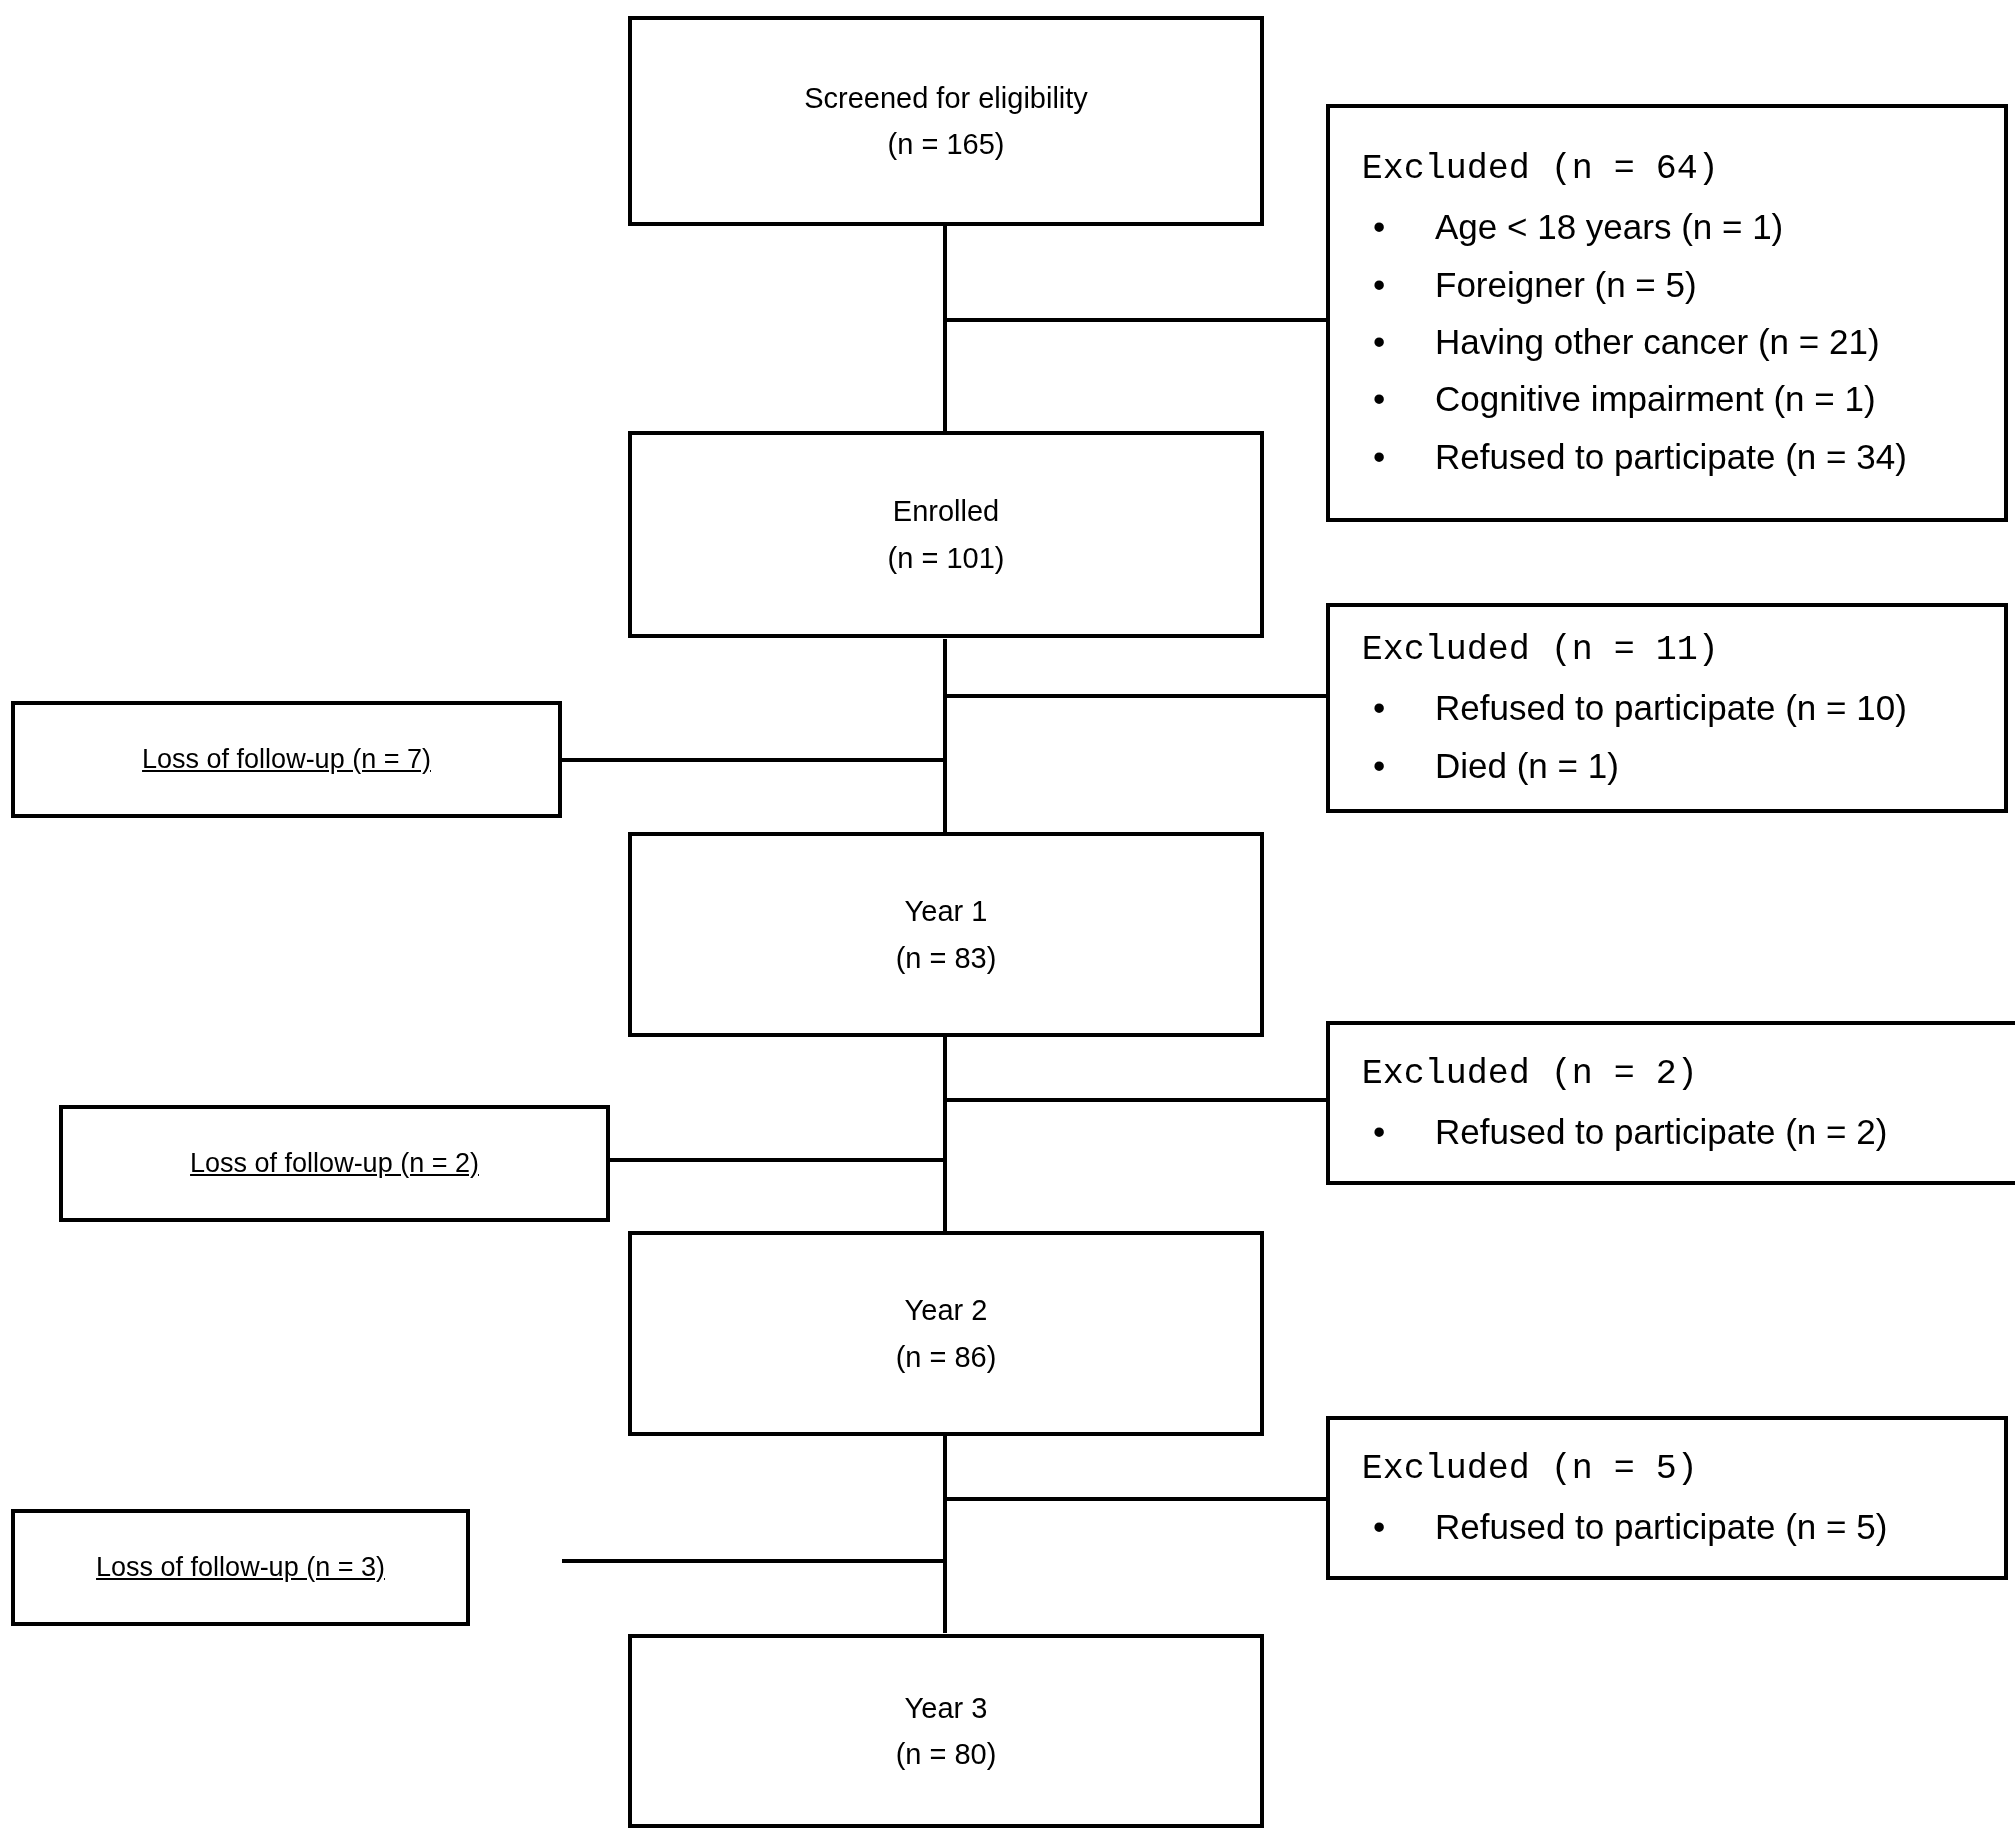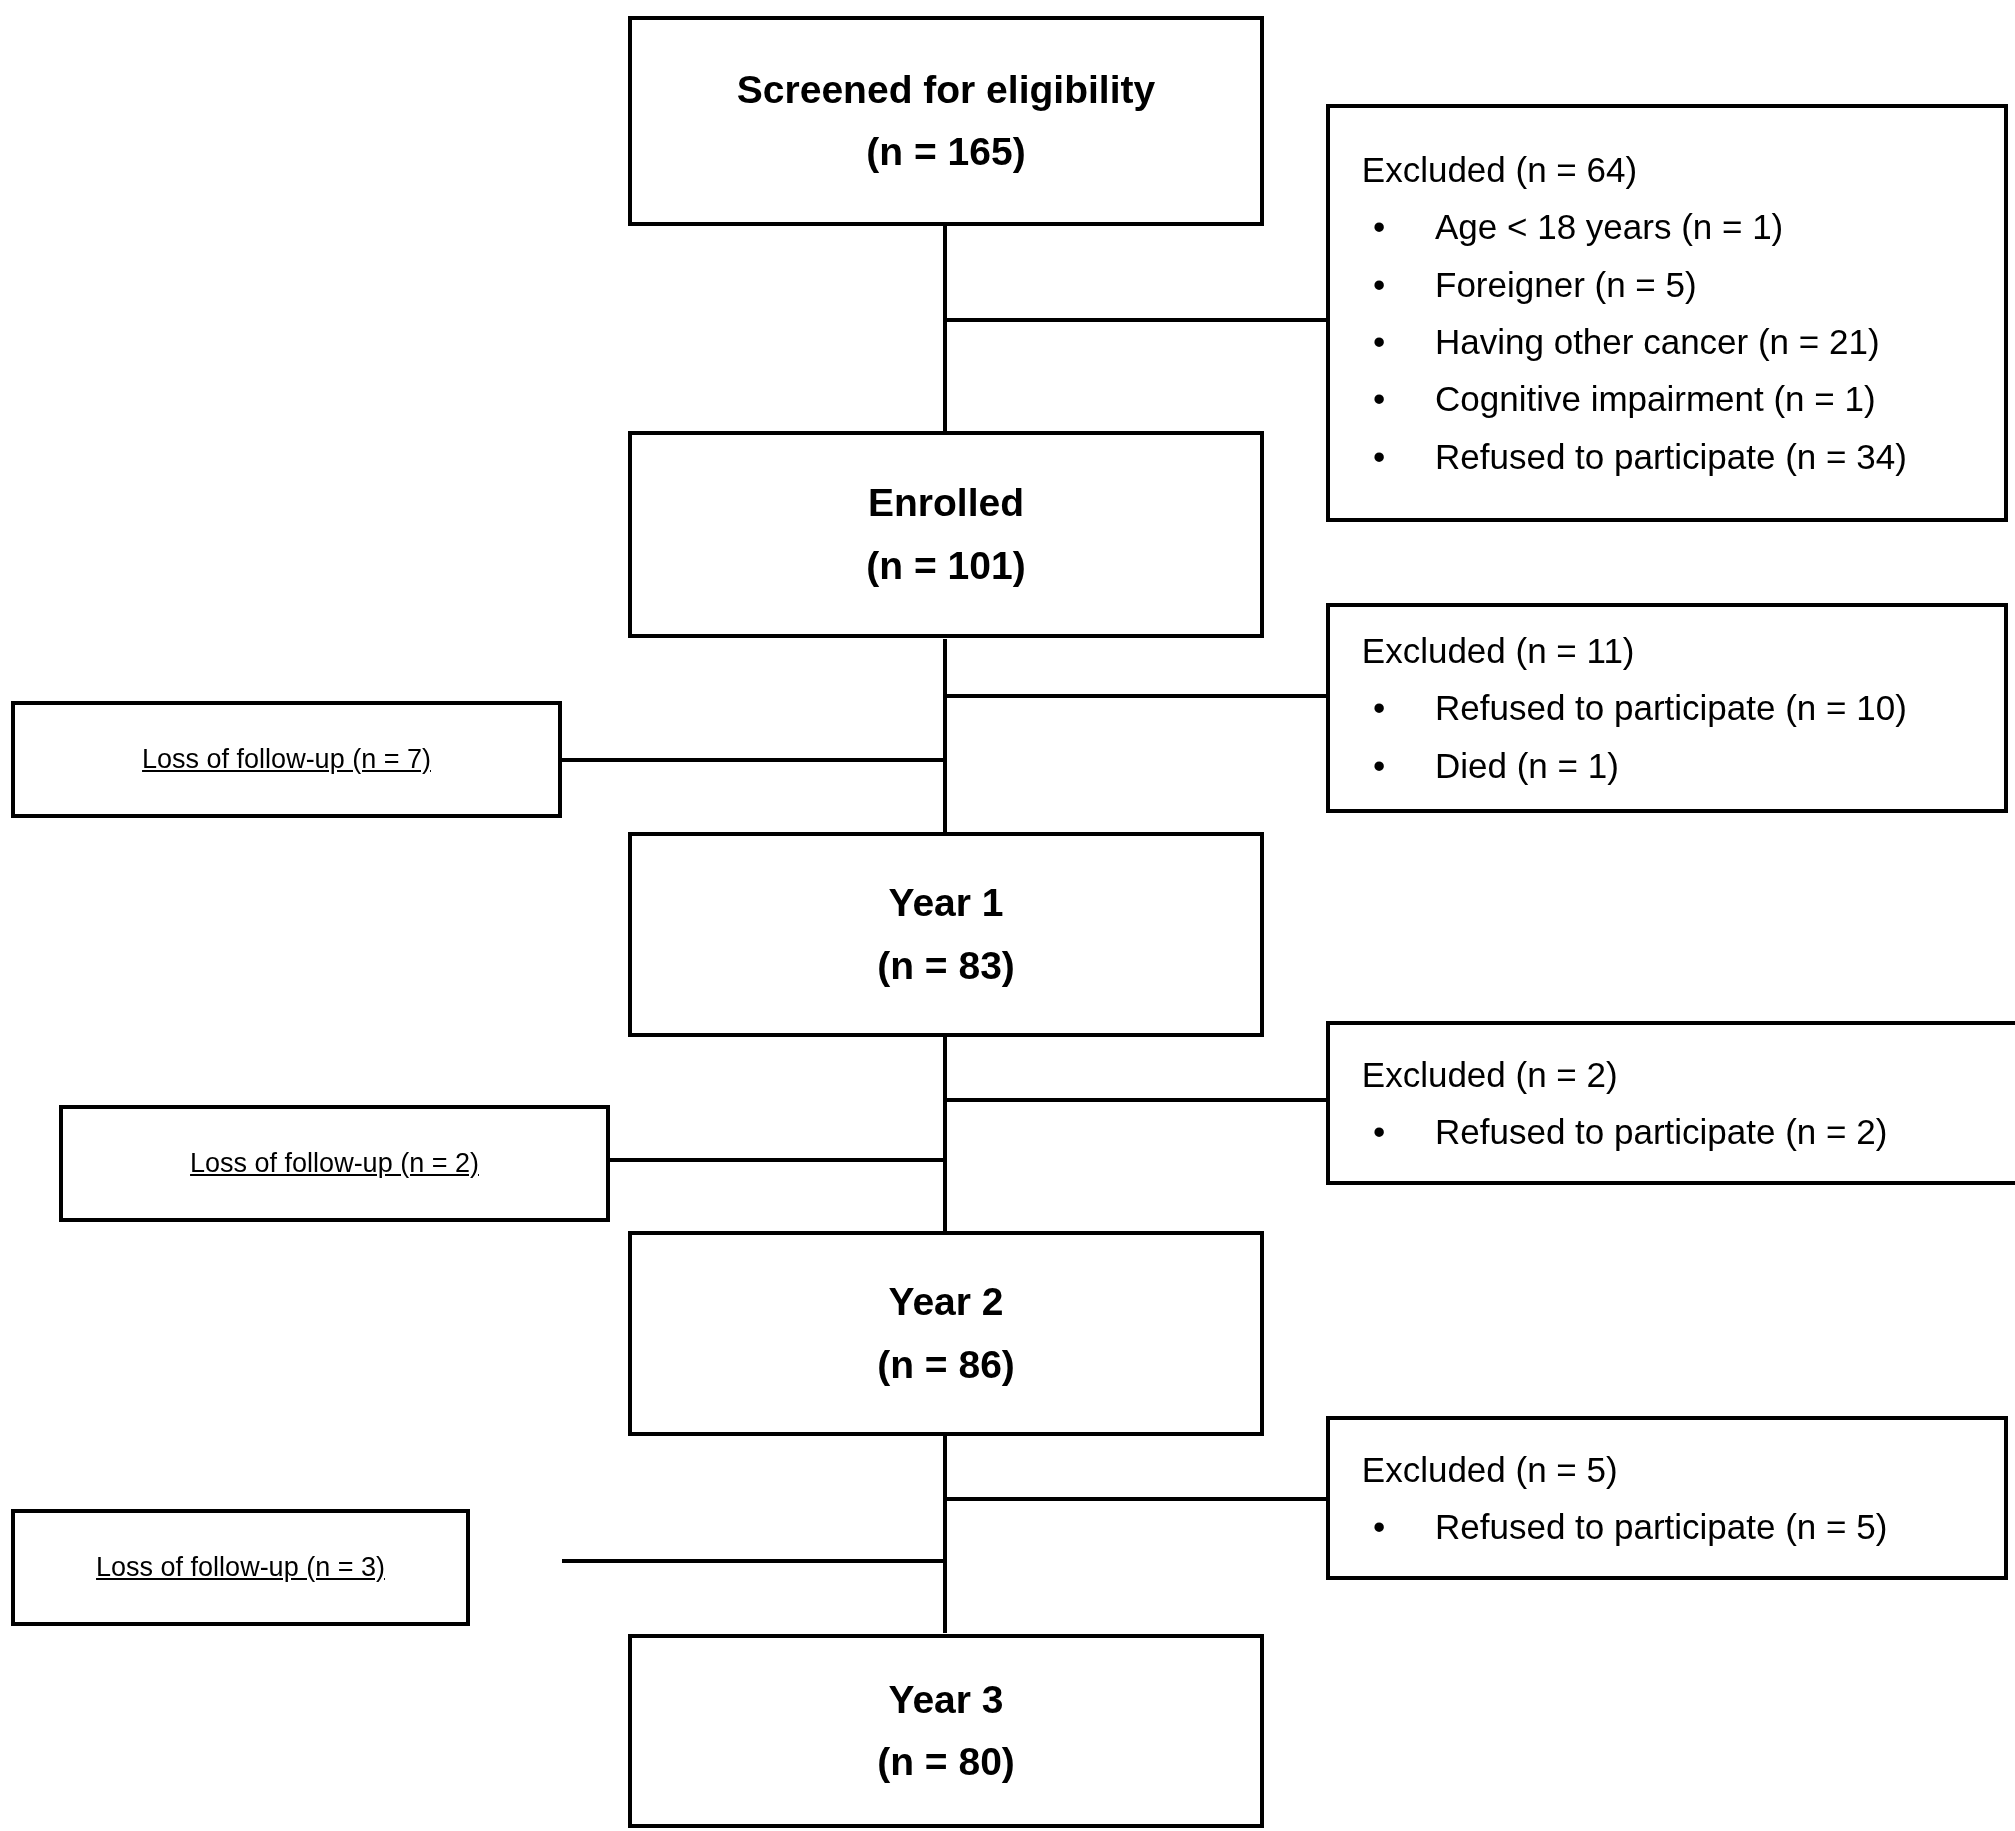--- a/index.html
+++ b/index.html
@@ -16,42 +16,41 @@
     border:4.4px solid #000000;
     background:#ffffff;
     box-sizing:border-box;
   }
   .center-box{
     display:flex;
     flex-direction:column;
     align-items:center;
     justify-content:center;
     text-align:left;
-    font-size:39px;
+    font-size:29px;
     line-height:1.6;
-    font-weight:bold;
   }
   .side-box{
     display:flex;
     flex-direction:column;
     justify-content:center;
     font-size:35px;
     line-height:1.64;
     padding:13px 22px;
   }
   .left-box{
     display:flex;
     align-items:center;
     justify-content:center;
     text-align:center;
     font-size:27px;
     line-height:1.4;
     text-decoration:underline;
   }
-  .x-title{padding-left:9.8px;}
+  .x-title{padding-left:9.8px;font-family:Liberation Mono, monospace;}
   ul.x-list{list-style:none;margin:0;padding:0;}
   ul.x-list li{position:relative;padding-left:83px;}
   ul.x-list li::before{
     content:"\2022";
     position:absolute;
     left:21px;
     top:0;
   }
   .hline,.vline{position:absolute;background:#000000;}
 </style>

